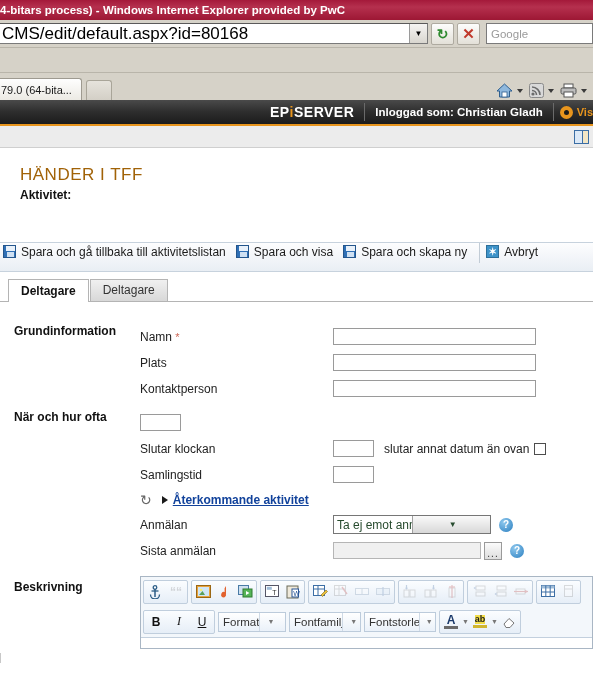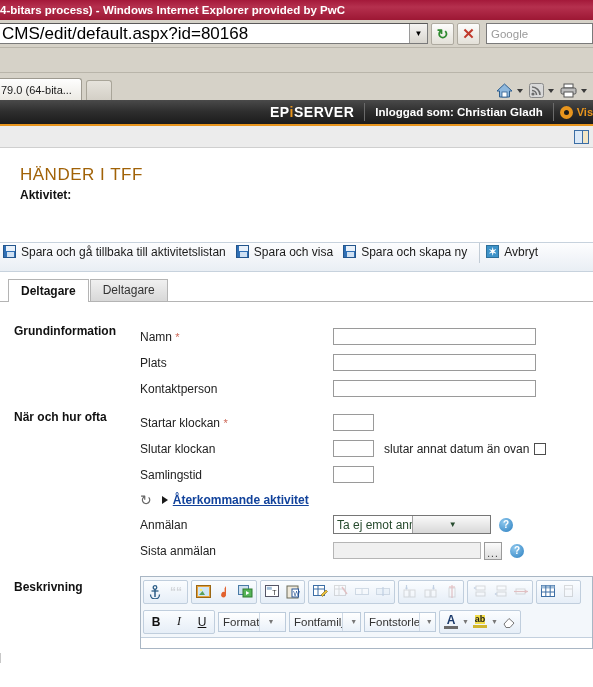--- a/index.html
+++ b/index.html
@@ -695,24 +695,20 @@
           <div class="row-label">Kontaktperson</div>
           <div class="inp inp-wide"></div>
         </div>
       </div>
     </div>
 
     <div class="grp" style="margin-top:8px;">
       <div class="grp-label">När och hur ofta</div>
       <div class="rows">
         <div class="row">
-          <div class="row-label">
-            <span>Startar klockan</span>
-            <span class="req">*</span>
-          </div>
           <div class="inp inp-small"></div>
         </div>
         <div class="row">
           <div class="row-label">Slutar klockan</div>
           <div class="inp inp-small"></div>
           <span class="cb-text">slutar annat datum än ovan</span>
           <span class="cb"></span>
         </div>
         <div class="row">
           <div class="row-label">Samlingstid</div>

